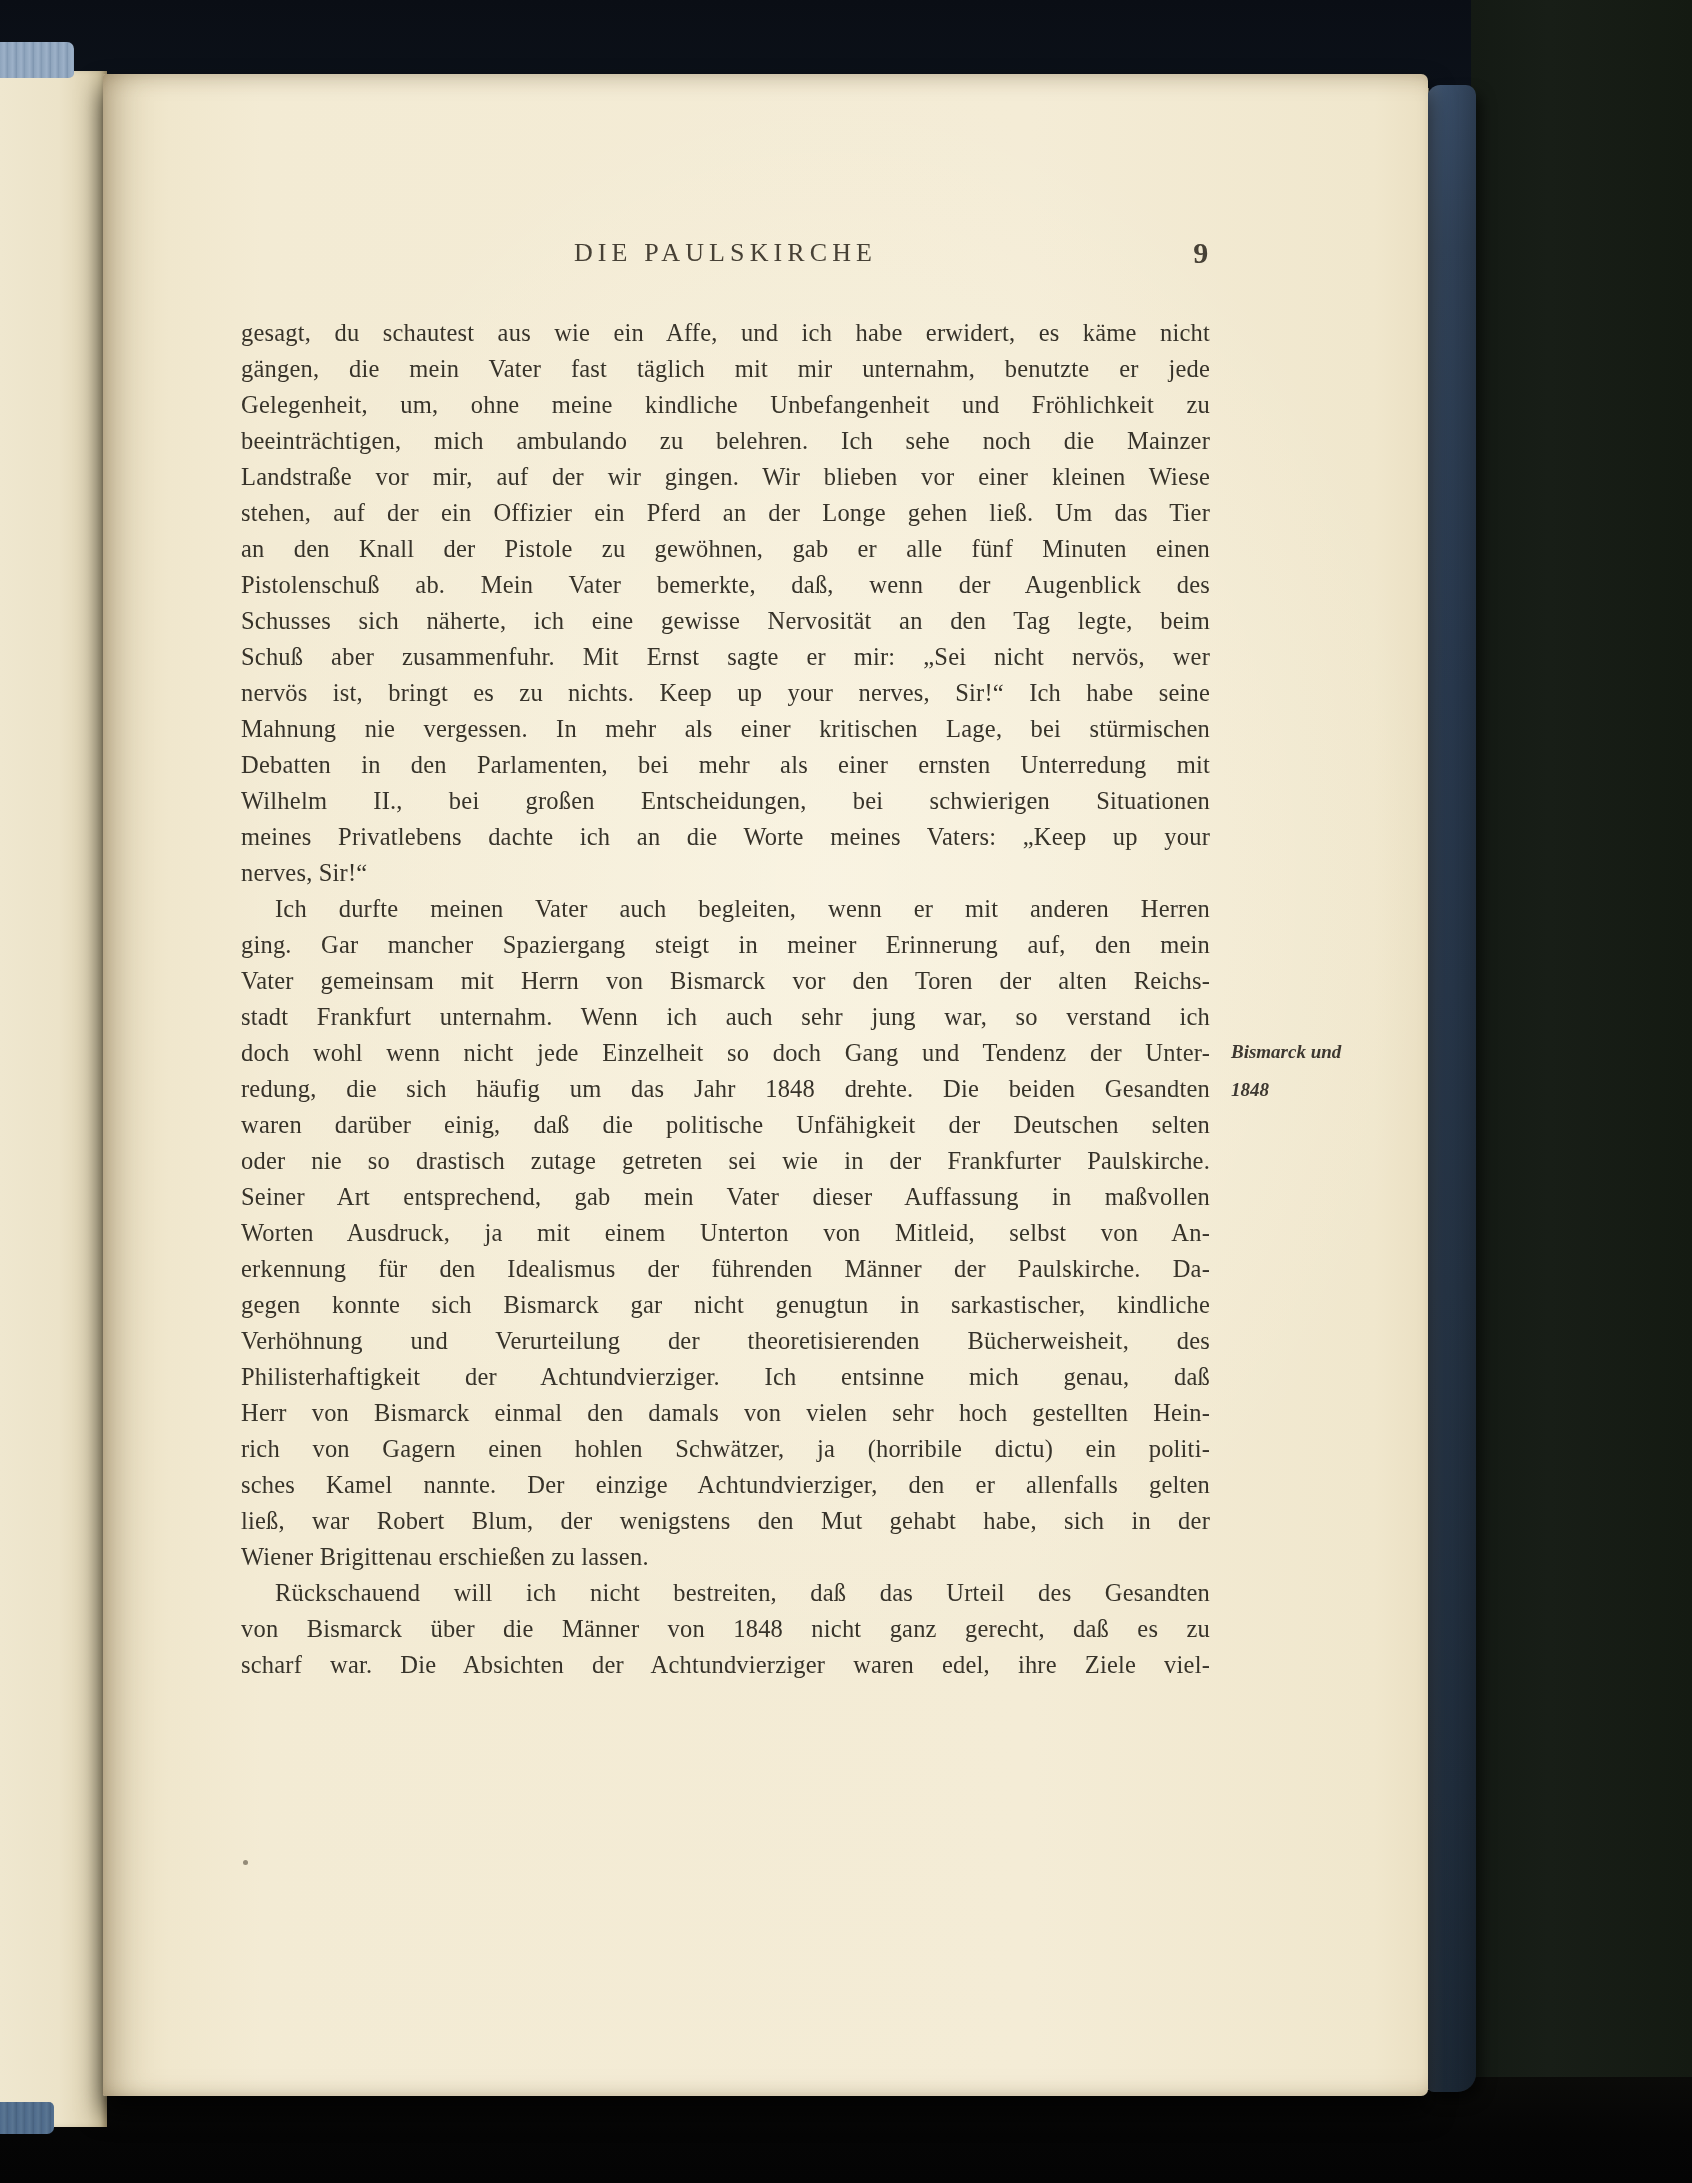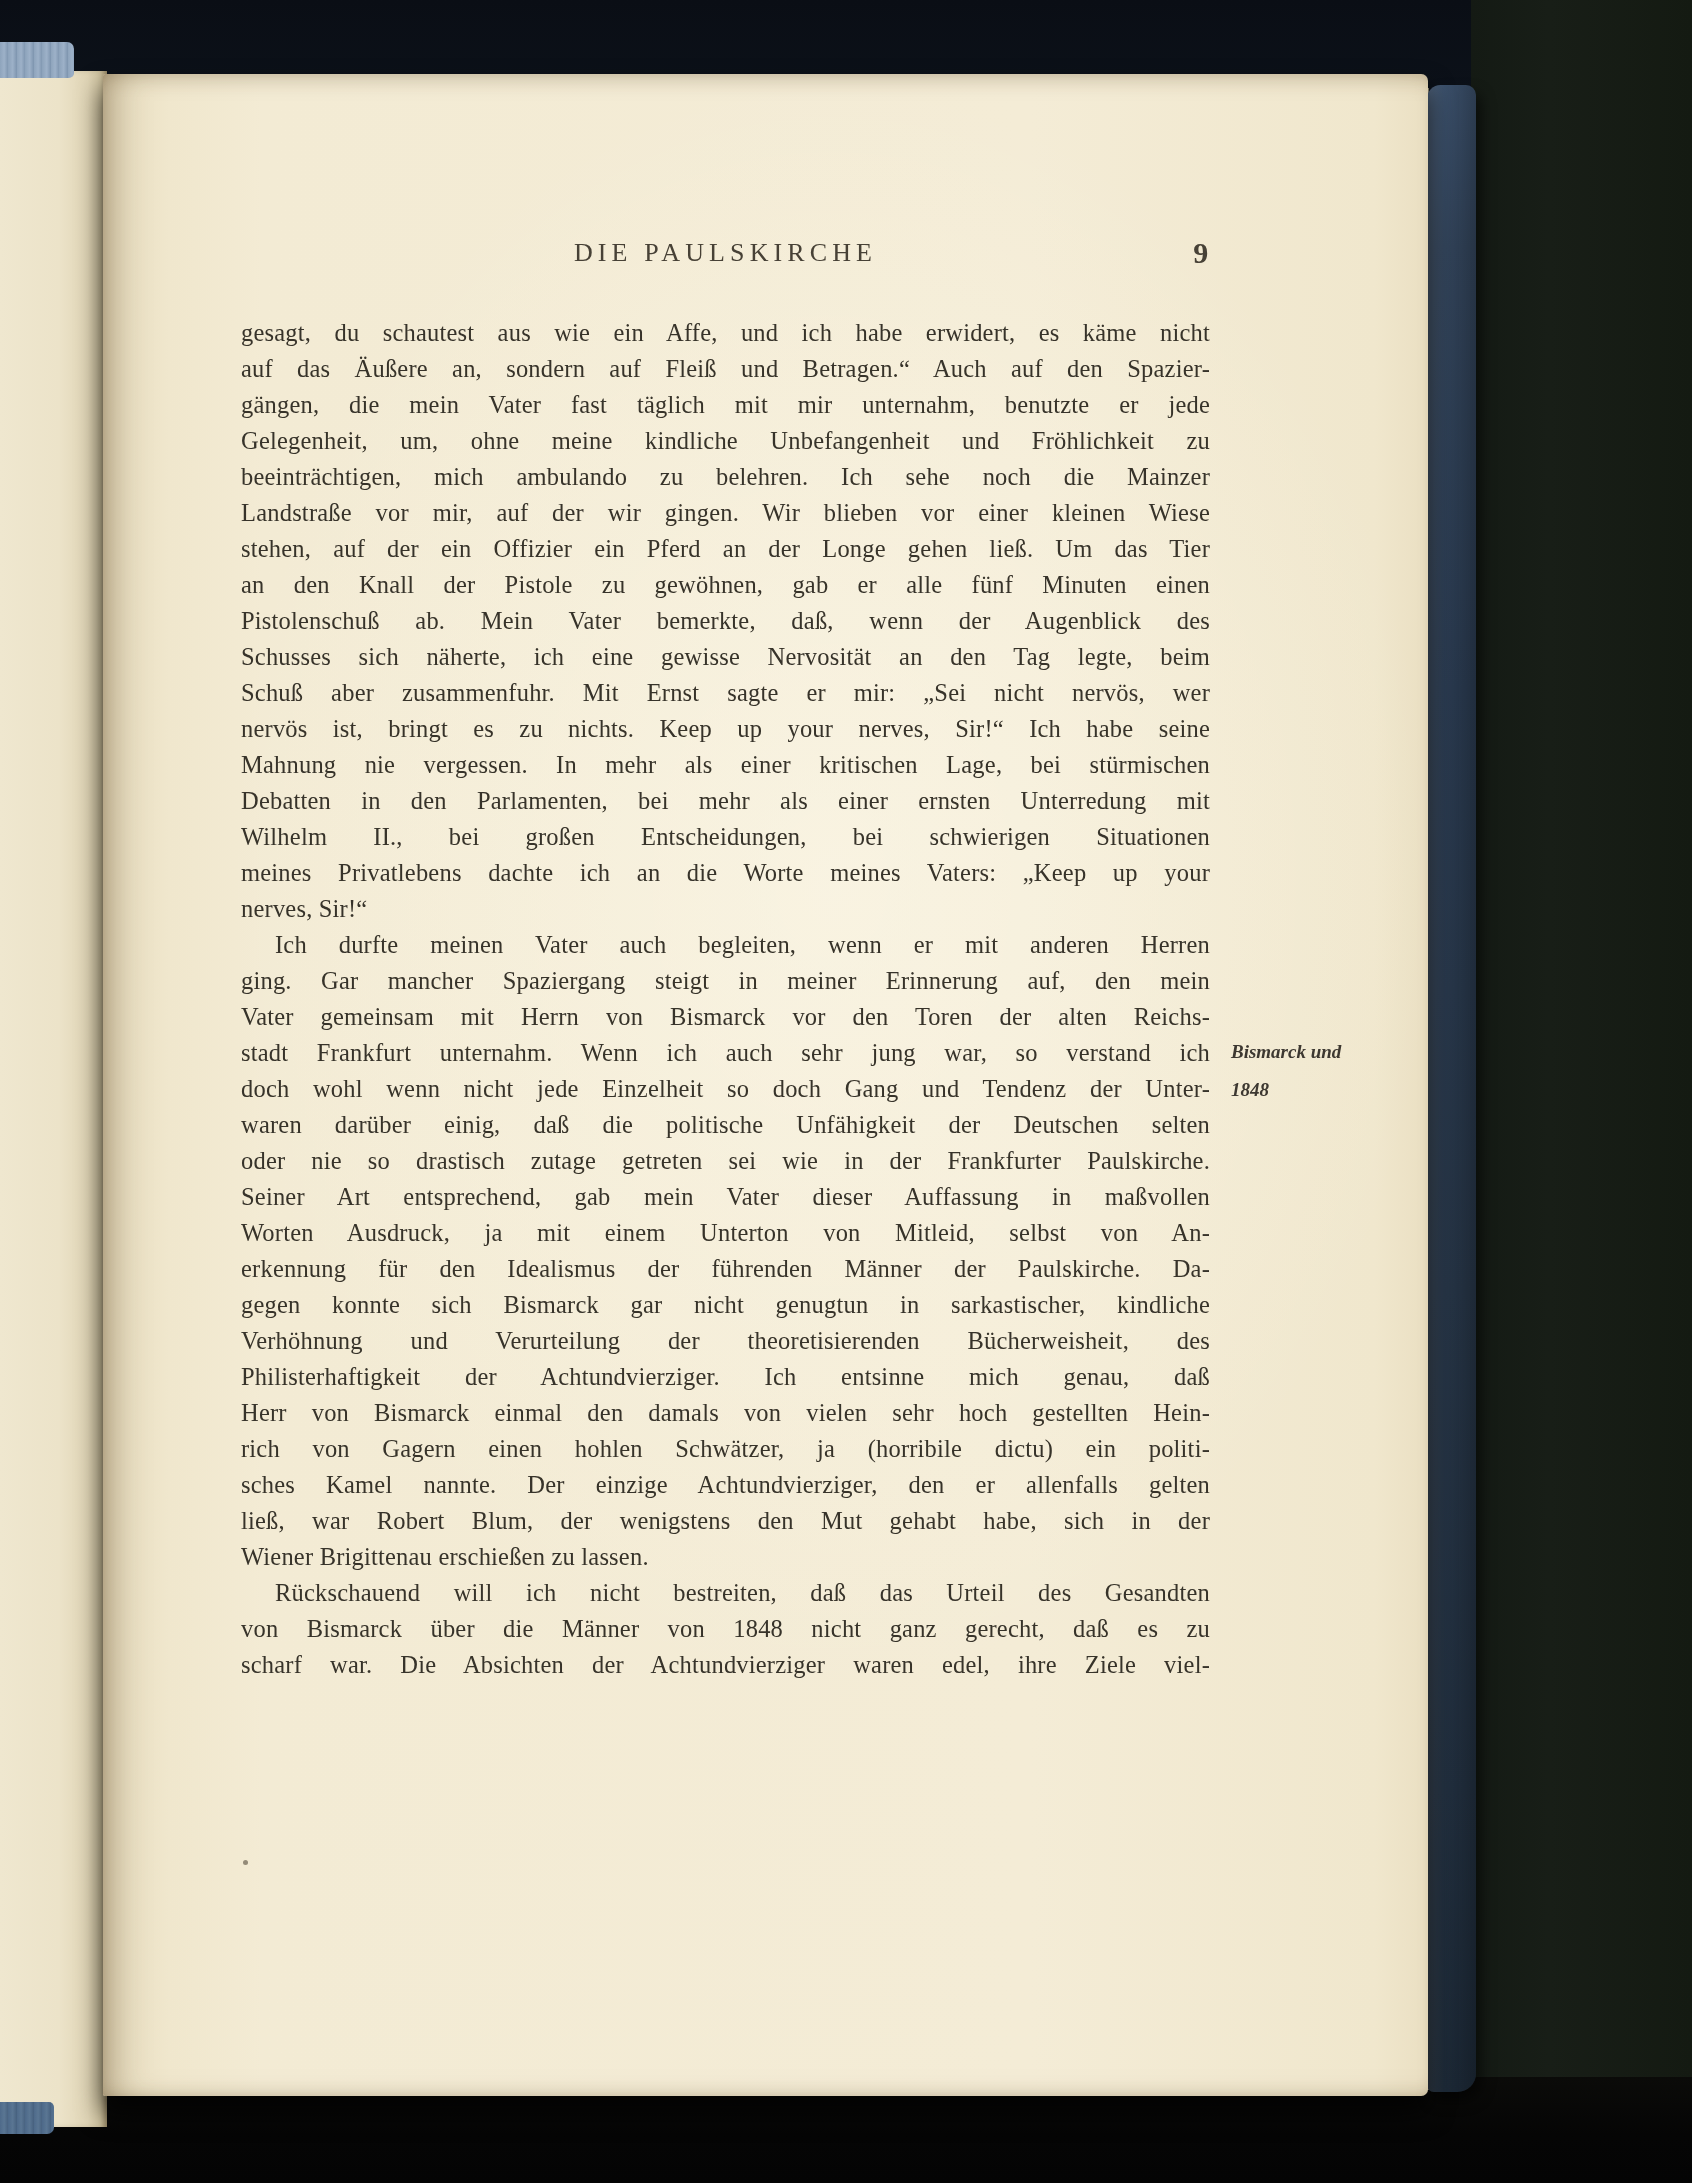--- a/index.html
+++ b/index.html
@@ -132,41 +132,41 @@
   <div class="page">
     <div class="column">
 
       <div class="running-head">
         <div class="head-title">DIE PAULSKIRCHE</div>
         <div class="head-pagenum">9</div>
       </div>
 
       <div class="body-text">
           <div class="line">gesagt, du schautest aus wie ein Affe, und ich habe erwidert, es käme nicht</div>
-          <div class="line">auf das Äußere an, sondern auf Fleiß und Betragen.“ Auch auf den Spazier-</div>
           <div class="line">gängen, die mein Vater fast täglich mit mir unternahm, benutzte er jede</div>
           <div class="line">Gelegenheit, um, ohne meine kindliche Unbefangenheit und Fröhlichkeit zu</div>
           <div class="line">beeinträchtigen, mich ambulando zu belehren. Ich sehe noch die Mainzer</div>
           <div class="line">Landstraße vor mir, auf der wir gingen. Wir blieben vor einer kleinen Wiese</div>
           <div class="line">stehen, auf der ein Offizier ein Pferd an der Longe gehen ließ. Um das Tier</div>
           <div class="line">an den Knall der Pistole zu gewöhnen, gab er alle fünf Minuten einen</div>
           <div class="line">Pistolenschuß ab. Mein Vater bemerkte, daß, wenn der Augenblick des</div>
           <div class="line">Schusses sich näherte, ich eine gewisse Nervosität an den Tag legte, beim</div>
           <div class="line">Schuß aber zusammenfuhr. Mit Ernst sagte er mir: „Sei nicht nervös, wer</div>
           <div class="line">nervös ist, bringt es zu nichts. Keep up your nerves, Sir!“ Ich habe seine</div>
           <div class="line">Mahnung nie vergessen. In mehr als einer kritischen Lage, bei stürmischen</div>
           <div class="line">Debatten in den Parlamenten, bei mehr als einer ernsten Unterredung mit</div>
           <div class="line">Wilhelm II., bei großen Entscheidungen, bei schwierigen Situationen</div>
           <div class="line">meines Privatlebens dachte ich an die Worte meines Vaters: „Keep up your</div>
           <div class="line last">nerves, Sir!“</div>
           <div class="line indent">Ich durfte meinen Vater auch begleiten, wenn er mit anderen Herren</div>
           <div class="line">ging. Gar mancher Spaziergang steigt in meiner Erinnerung auf, den mein</div>
           <div class="line">Vater gemeinsam mit Herrn von Bismarck vor den Toren der alten Reichs-</div>
           <div class="line">stadt Frankfurt unternahm. Wenn ich auch sehr jung war, so verstand ich</div>
           <div class="line">doch wohl wenn nicht jede Einzelheit so doch Gang und Tendenz der Unter-</div>
+          <div class="line">redung, die sich häufig um das Jahr 1848 drehte. Die beiden Gesandten</div>
           <div class="line">waren darüber einig, daß die politische Unfähigkeit der Deutschen selten</div>
           <div class="line">oder nie so drastisch zutage getreten sei wie in der Frankfurter Paulskirche.</div>
           <div class="line">Seiner Art entsprechend, gab mein Vater dieser Auffassung in maßvollen</div>
           <div class="line">Worten Ausdruck, ja mit einem Unterton von Mitleid, selbst von An-</div>
           <div class="line">erkennung für den Idealismus der führenden Männer der Paulskirche. Da-</div>
           <div class="line">gegen konnte sich Bismarck gar nicht genugtun in sarkastischer, kindliche</div>
           <div class="line">Verhöhnung und Verurteilung der theoretisierenden Bücherweisheit, des</div>
           <div class="line">Philisterhaftigkeit der Achtundvierziger. Ich entsinne mich genau, daß</div>
           <div class="line">Herr von Bismarck einmal den damals von vielen sehr hoch gestellten Hein-</div>
           <div class="line">rich von Gagern einen hohlen Schwätzer, ja (horribile dictu) ein politi-</div>

